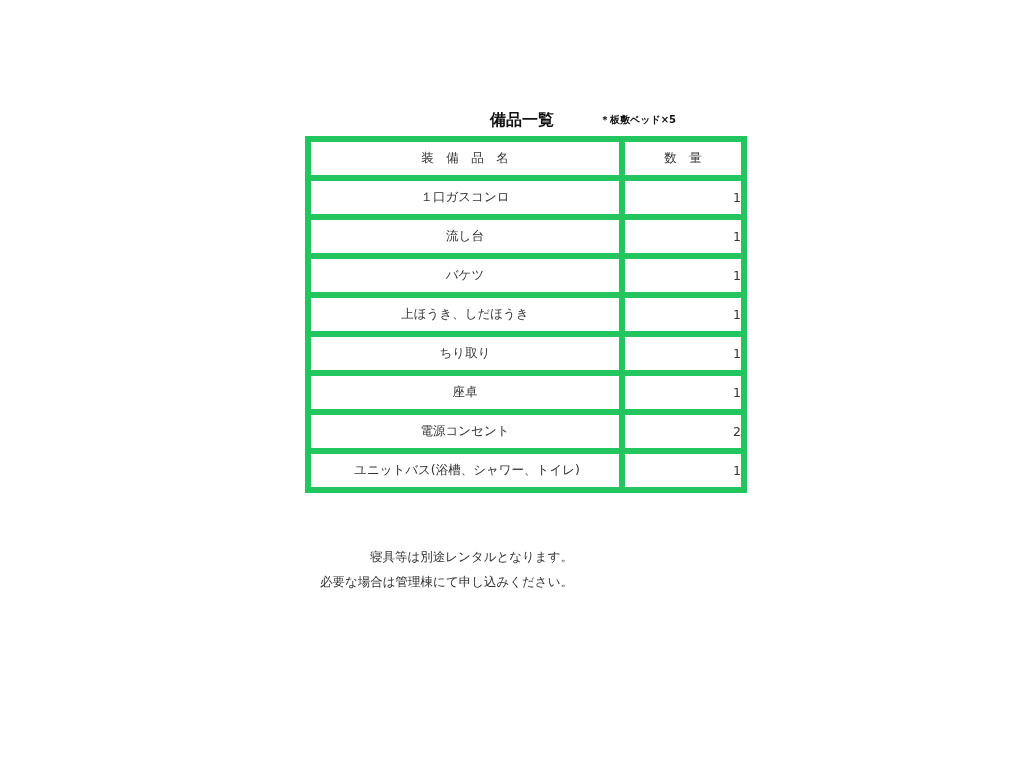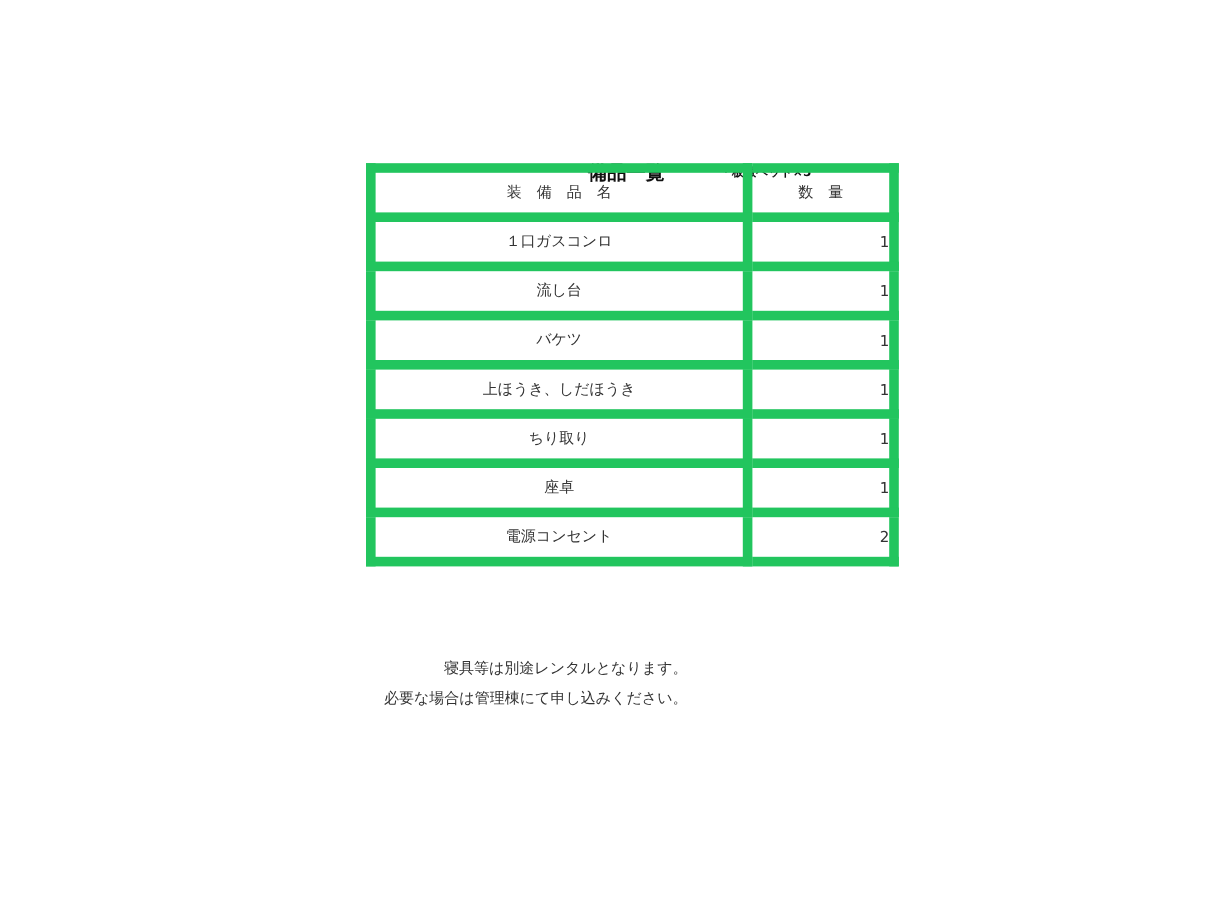--- a/index.html
+++ b/index.html
@@ -14,21 +14,20 @@
       overflow: hidden;
       font-family: "DejaVu Sans", "Liberation Sans", sans-serif;
       color: #222222;
     }
     .title-row {
       position: absolute;
       top: 110px;
       left: 490px;
       width: 240px;
       height: 24px;
-      margin-top: 24px;
     }
     .title {
       position: absolute;
       left: 0;
       top: 0;
       font-size: 16px;
       font-weight: bold;
       color: #111111;
       letter-spacing: 0px;
     }
@@ -44,21 +43,21 @@
     table.equip {
       position: absolute;
       top: 136px;
       left: 305px;
       width: 436px;
       border-collapse: collapse;
       table-layout: fixed;
     }
     table.equip th,
     table.equip td {
-      border: 8px solid #22c55e;
+      border: 6px solid #22c55e;
       height: 33px;
       padding: 0;
       font-size: 12.5px;
       font-weight: normal;
       color: #333333;
       white-space: nowrap;
       overflow: hidden;
     }
     table.equip th {
       text-align: center;
@@ -125,19 +124,23 @@
       <td class="qty-cell">1</td>
     </tr>
     <tr>
       <td class="name-cell">座卓</td>
       <td class="qty-cell">1</td>
     </tr>
     <tr>
       <td class="name-cell">電源コンセント</td>
       <td class="qty-cell">2</td>
     </tr>
+    <tr>
+      <td class="name-cell" style="white-space: pre;"> ユニットバス(浴槽、シャワー、トイレ)</td>
+      <td class="qty-cell">1</td>
+    </tr>
   </tbody>
 </table>
 
 <div class="notes">
   <span class="note-line">寝具等は別途レンタルとなります。</span>
   <span class="note-line">必要な場合は管理棟にて申し込みください。</span>
 </div>
 
 </body></html>

